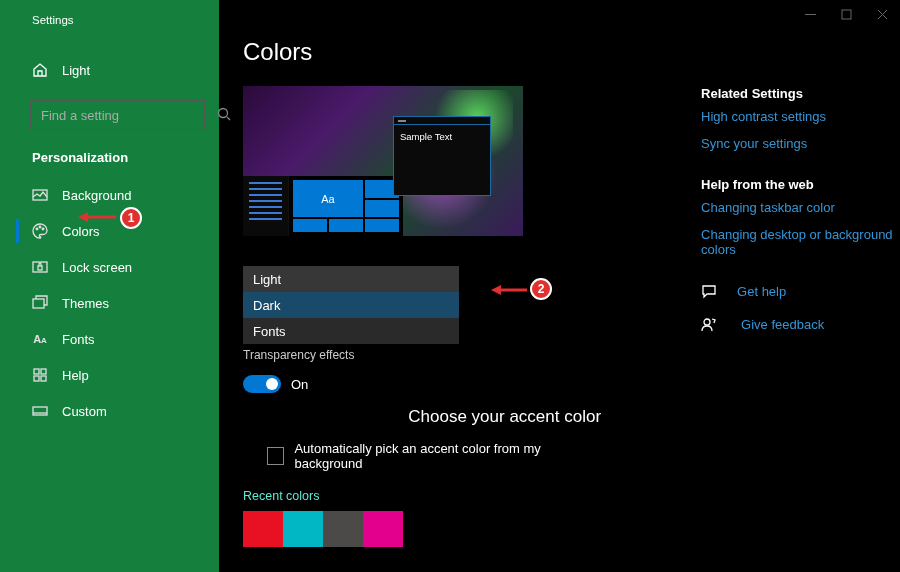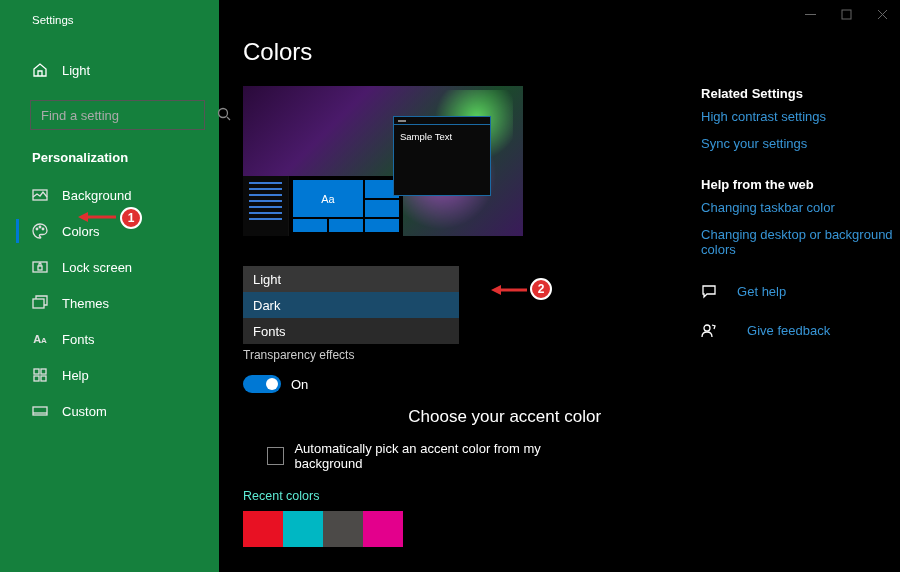--- a/index.html
+++ b/index.html
@@ -283,21 +283,21 @@
                 <path d="M2 3h12v8H6l-3 3v-3H2z"></path>
               </svg></span>
           <span class="link" style="margin:0">Get help</span>
         </div>
         <div class="icon-link">
           <span class="ic"><svg viewBox="0 0 16 16" fill="none" stroke="currentColor" stroke-width="1.3">
                 <circle cx="6" cy="5" r="3"></circle>
                 <path d="M1 14c0-3 2-5 5-5s5 2 5 5"></path>
                 <path d="M11 2l3 1-1 3"></path>
               </svg></span>
-          <span class="link" style="margin:10px">Give feedback</span>
+          <span class="link" style="margin:4px">Give feedback</span>
         </div>
       </div>
     </div>
   </div>
 
   <div class="arrow a1">
     <svg viewBox="0 0 40 14">
         <line x1="38" y1="7" x2="6" y2="7" stroke="#e03030" stroke-width="3"></line>
         <polygon points="0,7 10,2 10,12" fill="#e03030"></polygon>
       </svg>

